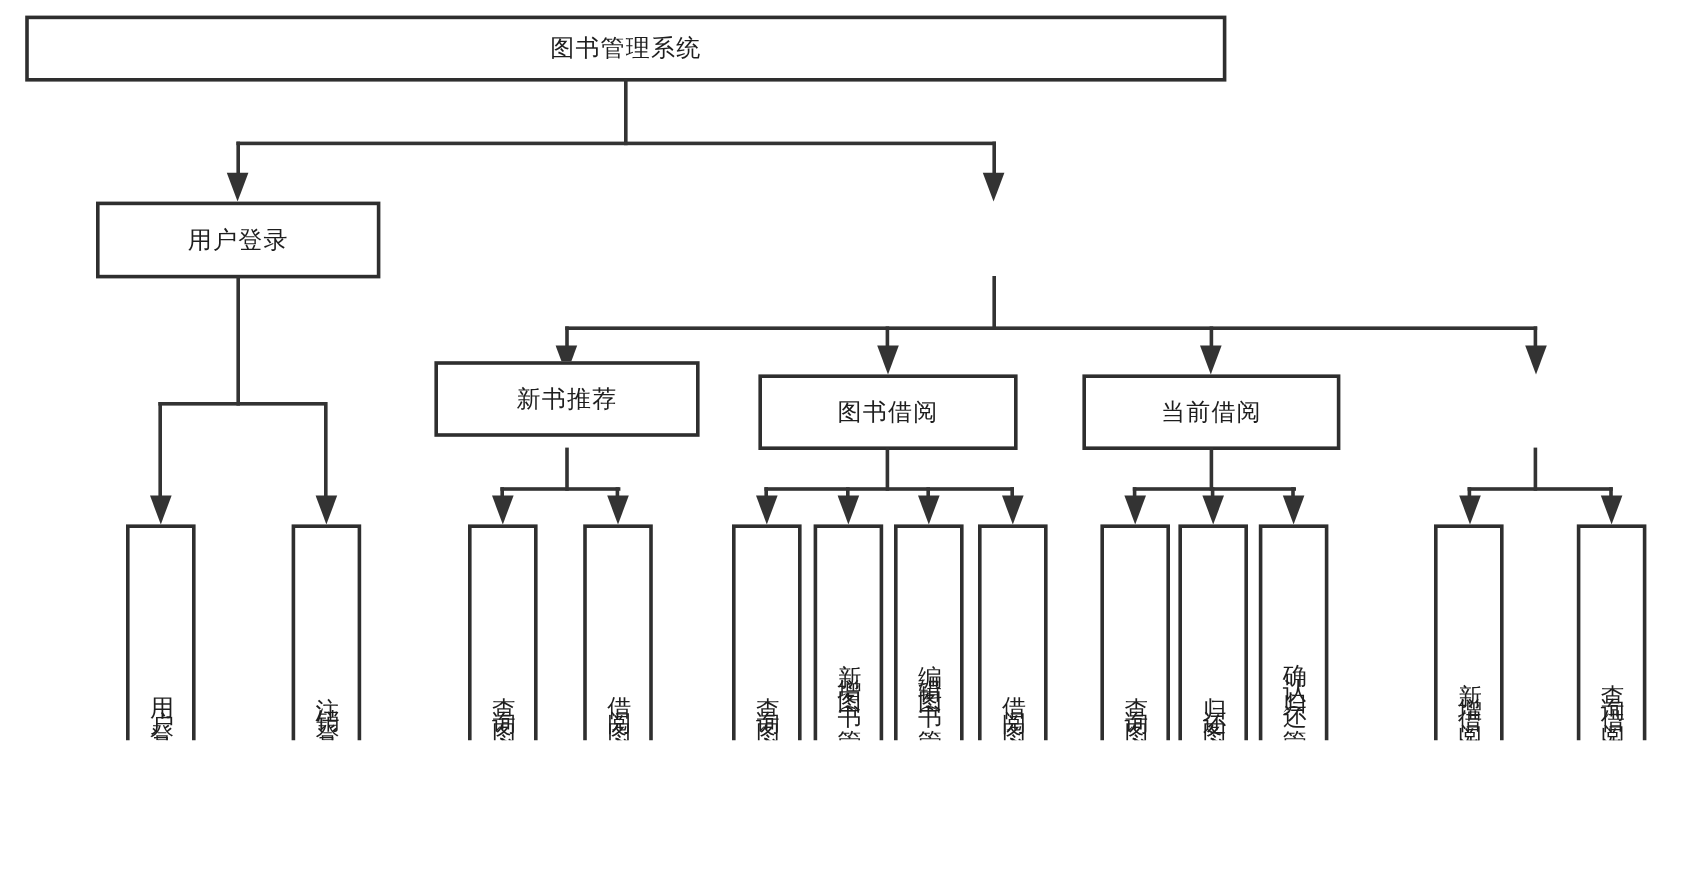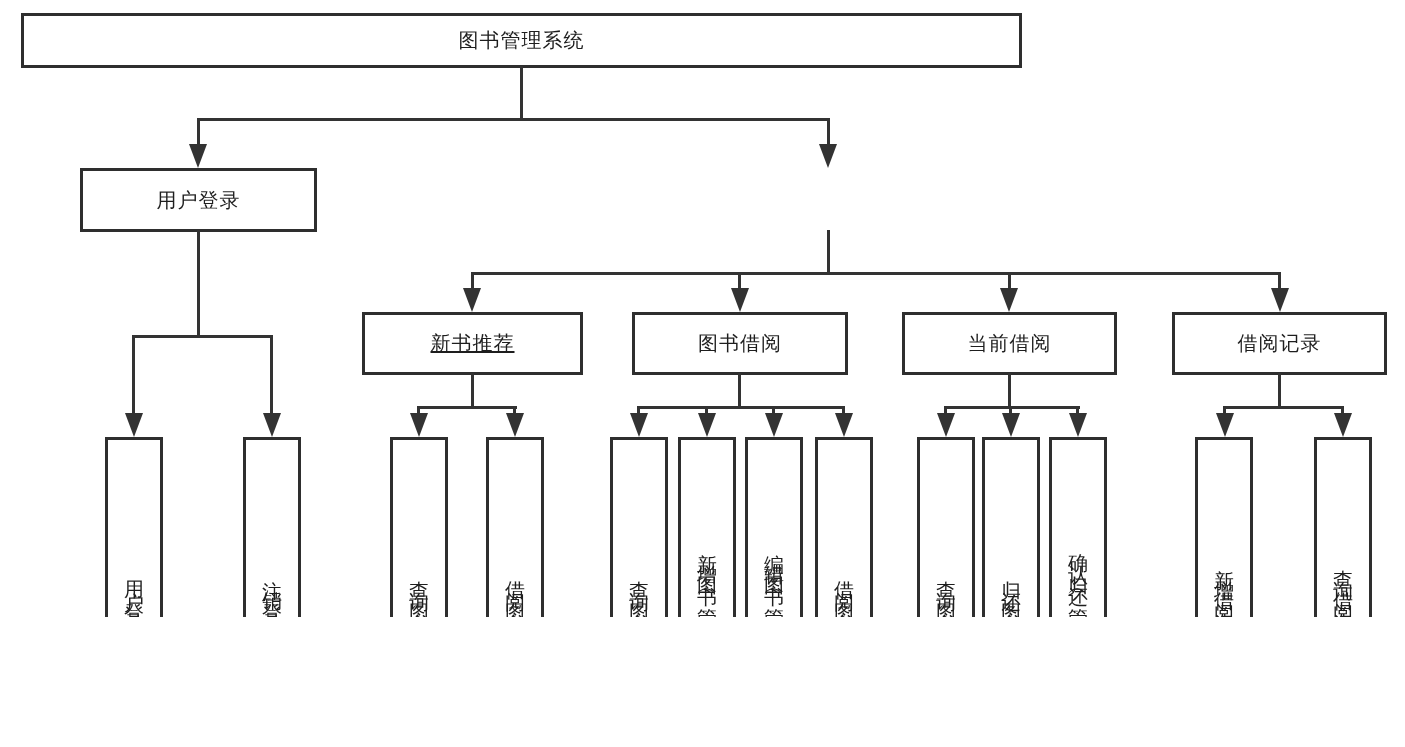--- a/index.html
+++ b/index.html
@@ -77,31 +77,28 @@
   <div class="hline" style="left:471px;top:272px;width:810px;"></div>
   <div class="vline" style="left:471px;top:272px;height:20px;"></div>
   <div class="arrow" style="left:463px;top:288px;"></div>
   <div class="vline" style="left:738px;top:272px;height:20px;"></div>
   <div class="arrow" style="left:731px;top:288px;"></div>
   <div class="vline" style="left:1008px;top:272px;height:20px;"></div>
   <div class="arrow" style="left:1000px;top:288px;"></div>
   <div class="vline" style="left:1278px;top:272px;height:20px;"></div>
   <div class="arrow" style="left:1271px;top:288px;"></div>
 
-  <div class="box" style="left:362px;top:312px;width:221px;height:63px;text-decoration:underline;">
+  <div class="box" style="left:362px;top:301px;width:221px;height:63px;">
     <span>新书推荐</span>
   </div>
   <div class="box" style="left:902px;top:312px;width:215px;height:63px;">
     <span>当前借阅</span>
   </div>
   <div class="box" style="left:632px;top:312px;width:216px;height:63px;">
     <span>图书借阅</span>
-  </div>
-  <div class="box" style="left:1172px;top:312px;width:215px;height:63px;">
-    <span>借阅记录</span>
   </div>
 
   <div class="vline" style="left:471px;top:373px;height:36px;"></div>
   <div class="hline" style="left:417px;top:406px;width:100px;"></div>
   <div class="vline" style="left:417px;top:406px;height:11px;"></div>
   <div class="arrow" style="left:410px;top:413px;"></div>
   <div class="vline" style="left:513px;top:406px;height:11px;"></div>
   <div class="arrow" style="left:506px;top:413px;"></div>
 
   <div class="vline" style="left:738px;top:373px;height:36px;"></div>

